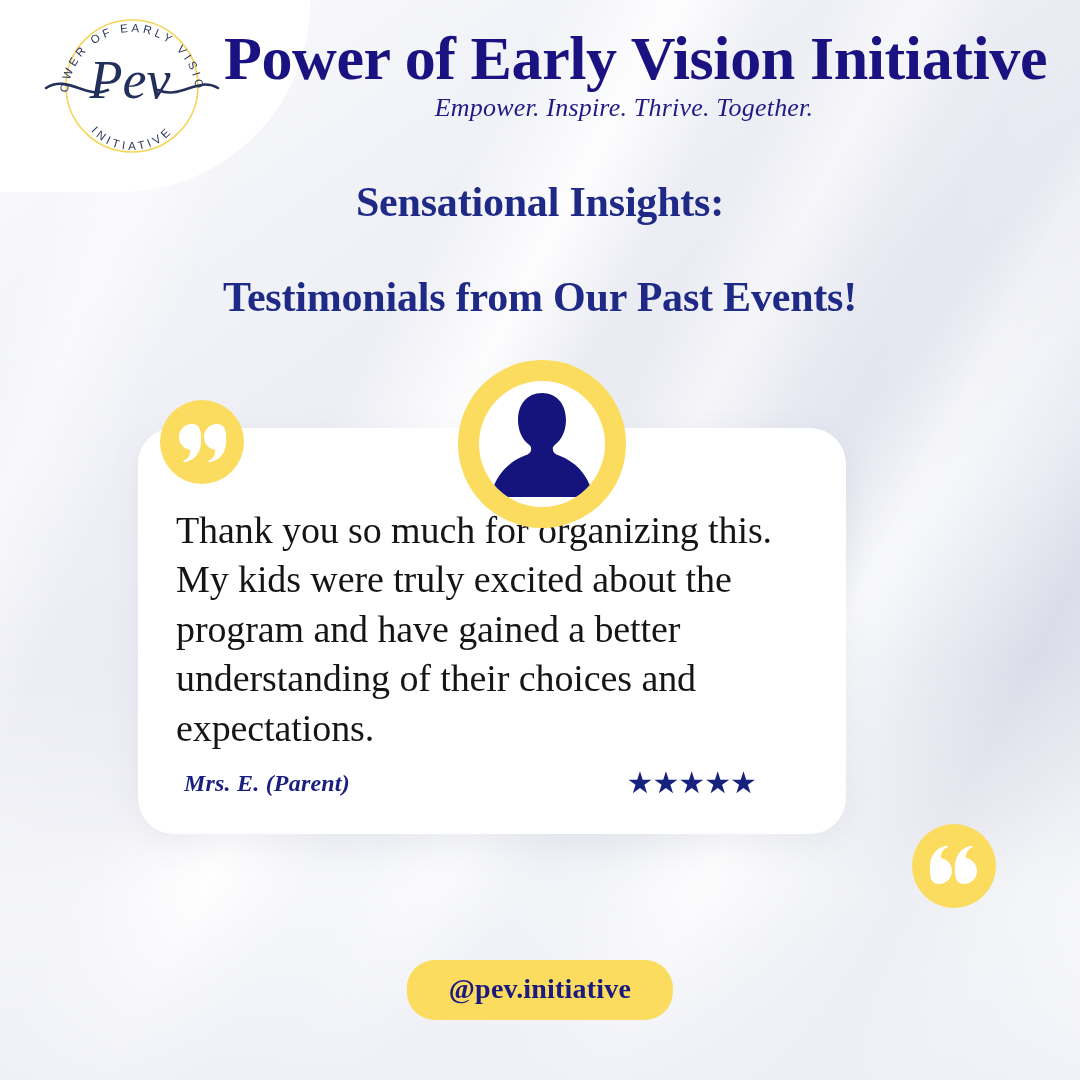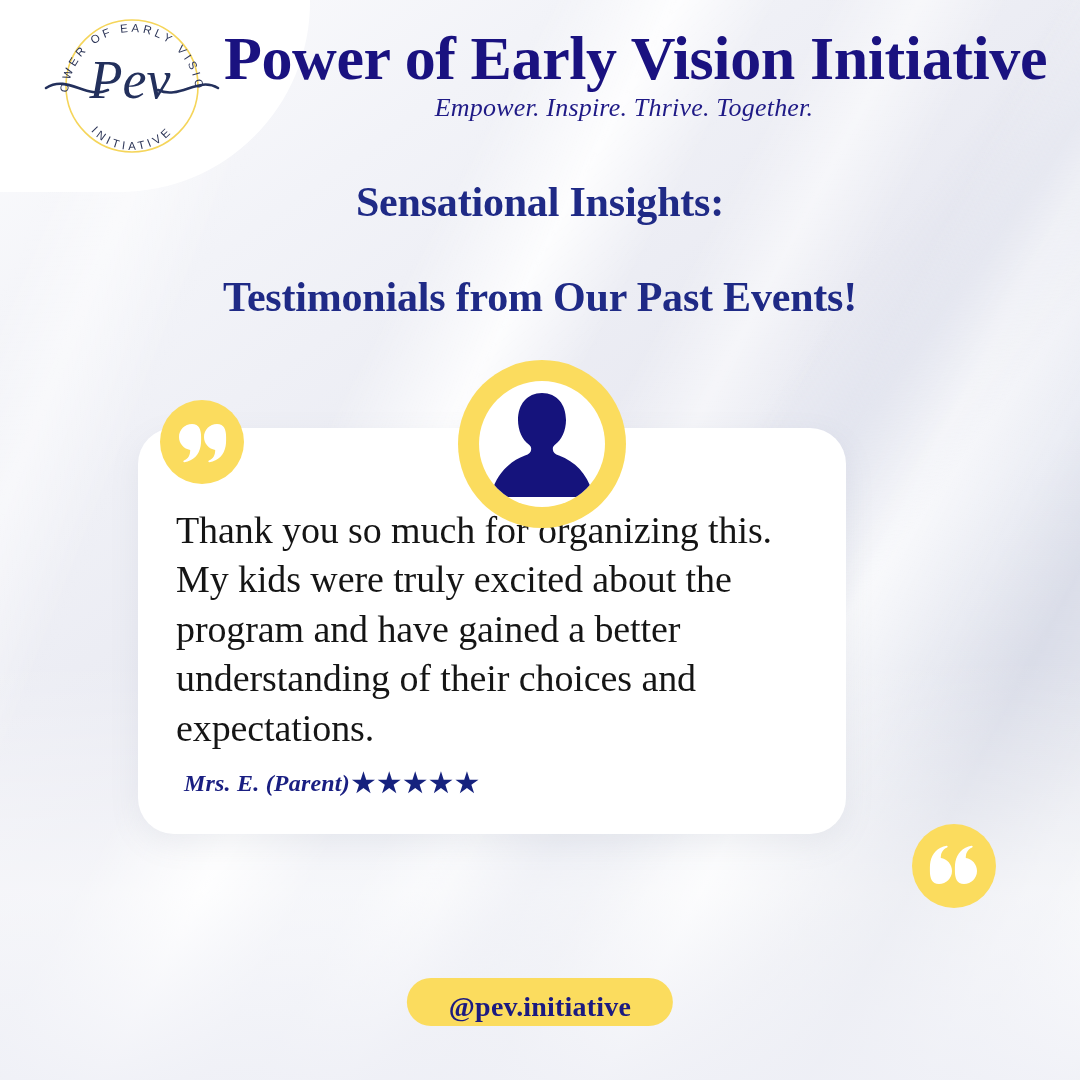--- a/index.html
+++ b/index.html
@@ -187,44 +187,45 @@
     line-height: 1.30;
     letter-spacing: -0.1px;
   }
   .card-footer {
     position: absolute;
     left: 46px;
     right: 90px;
     bottom: 36px;
     display: flex;
     align-items: center;
+    justify-content: space-between;
   }
   .attribution {
     color: #1a1f82;
     font-weight: bold;
     font-style: italic;
     font-size: 24px;
     letter-spacing: 0.2px;
   }
   .stars {
     color: #16227e;
     font-size: 30px;
     letter-spacing: -1px;
     line-height: 1;
   }
 
   
   .handle-pill {
     position: absolute;
     left: 50%;
     transform: translateX(-50%);
-    bottom: 54px;
+    bottom: 60px;
     background: #fbdc5e;
     border-radius: 28px;
-    padding: 13px 42px 3px;
+    padding: 13px 42px 15px;
     z-index: 6;
   }
   .handle-text {
     color: #1b1a80;
     font-weight: bold;
     font-size: 28px;
     letter-spacing: 0.2px;
     white-space: nowrap;
   }
 </style>

